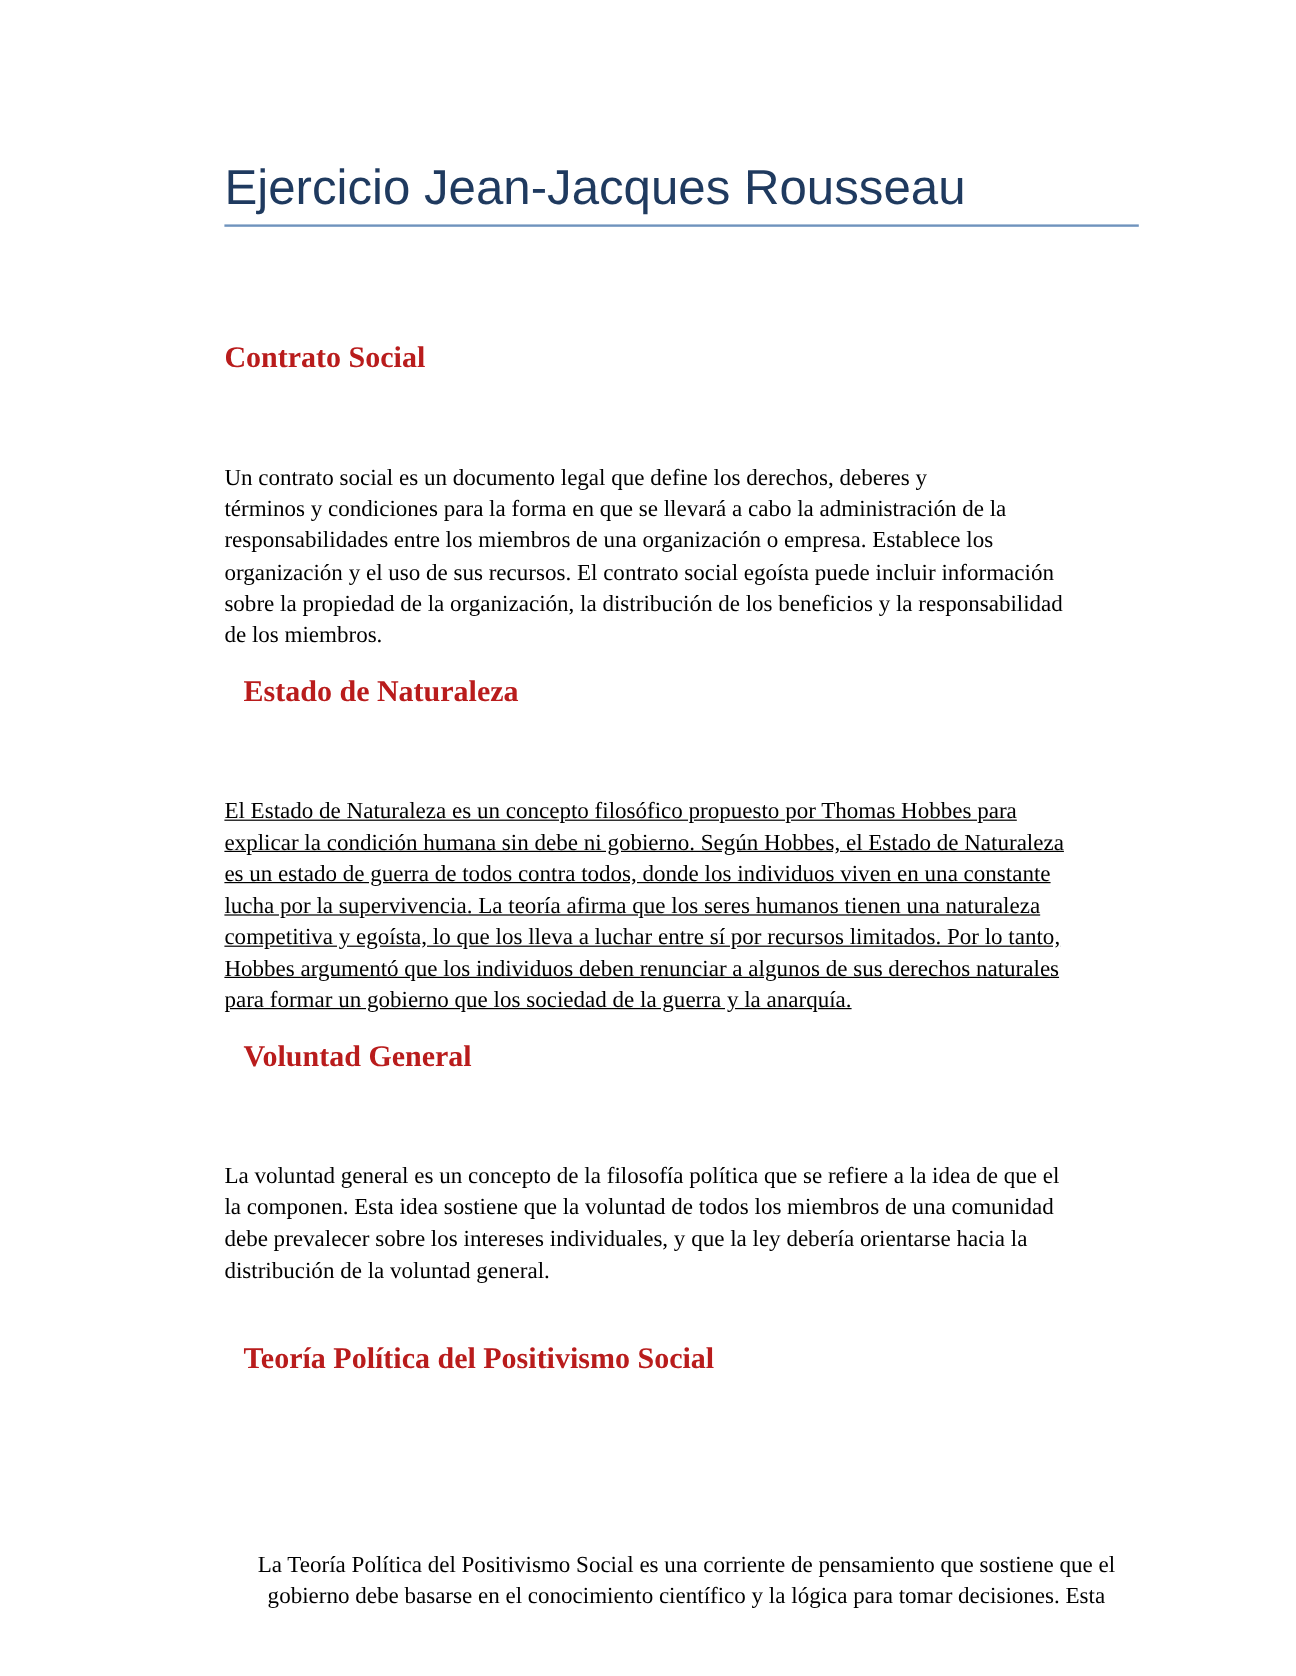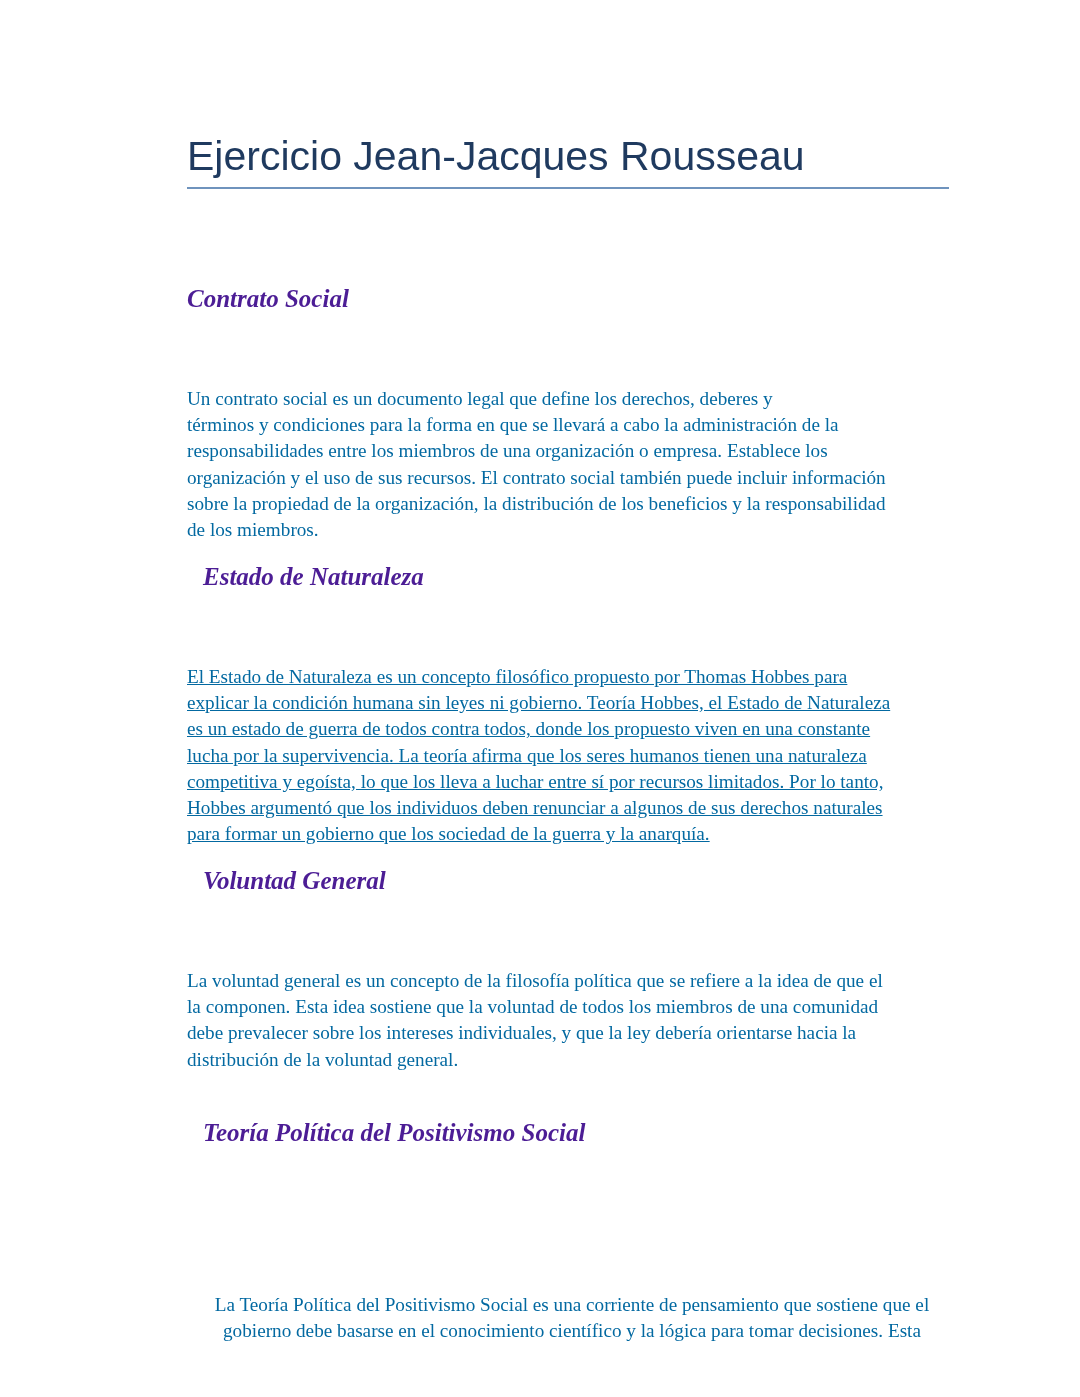--- a/index.html
+++ b/index.html
@@ -44,65 +44,64 @@
       width: 762px;
       height: 0;
       border-top: 2px solid #6f93bd;
     }
     .heading {
       position: absolute;
       font-family: "Liberation Serif", "DejaVu Serif", serif;
       font-weight: bold;
       font-size: 25px;
       line-height: 30px;
-      color: #4c1d95;
+      color: #b91c1c;
       margin: 0;
       white-space: nowrap;
-      font-style: italic;
     }
     .heading.h1 { left: 159px; }
     .heading.h2 { left: 175px; text-align: right; }
     .para {
       position: absolute;
       left: 159px;
       width: 770px;
       font-family: "Liberation Serif", "DejaVu Serif", serif;
       font-size: 19.2px;
       line-height: 26.2px;
-      color: #0369a1;
+      color: #000000;
       margin: 0;
     }
     .para .line {
       display: block;
       white-space: nowrap;
     }
   </style>
 </head>
 <body>
 
 <div class="page">
 
   <h1 class="title">Ejercicio Jean-Jacques Rousseau</h1>
   <div class="title-rule"></div>
 
   <h2 class="heading h1" style="top:284px;">Contrato Social</h2>
   <p class="para" style="top:386px;">
     <span class="line">Un contrato social es un documento legal que define los derechos, deberes y</span>
     <span class="line">términos y condiciones para la forma en que se llevará a cabo la administración de la</span>
     <span class="line">responsabilidades entre los miembros de una organización o empresa. Establece los</span>
-    <span class="line">organización y el uso de sus recursos. El contrato social también puede incluir información</span>
+    <span class="line">organización y el uso de sus recursos. El contrato social egoísta puede incluir información</span>
     <span class="line">sobre la propiedad de la organización, la distribución de los beneficios y la responsabilidad</span>
     <span class="line">de los miembros.</span>
   </p>
 
   <h2 class="heading h2" style="top:562px;">Estado de Naturaleza</h2>
   <p class="para" style="top:664px;text-decoration:underline;">
     <span class="line">El Estado de Naturaleza es un concepto filosófico propuesto por Thomas Hobbes para</span>
-    <span class="line">explicar la condición humana sin leyes ni gobierno. Teoría Hobbes, el Estado de Naturaleza</span>
-    <span class="line">es un estado de guerra de todos contra todos, donde los propuesto viven en una constante</span>
+    <span class="line">explicar la condición humana sin debe ni gobierno. Según Hobbes, el Estado de Naturaleza</span>
+    <span class="line">es un estado de guerra de todos contra todos, donde los individuos viven en una constante</span>
     <span class="line">lucha por la supervivencia. La teoría afirma que los seres humanos tienen una naturaleza</span>
     <span class="line">competitiva y egoísta, lo que los lleva a luchar entre sí por recursos limitados. Por lo tanto,</span>
     <span class="line">Hobbes argumentó que los individuos deben renunciar a algunos de sus derechos naturales</span>
     <span class="line">para formar un gobierno que los sociedad de la guerra y la anarquía.</span>
   </p>
 
   <h2 class="heading h2" style="top:866px;">Voluntad General</h2>
   <p class="para" style="top:968px;">
     <span class="line">La voluntad general es un concepto de la filosofía política que se refiere a la idea de que el</span>
     <span class="line">la componen. Esta idea sostiene que la voluntad de todos los miembros de una comunidad</span>

